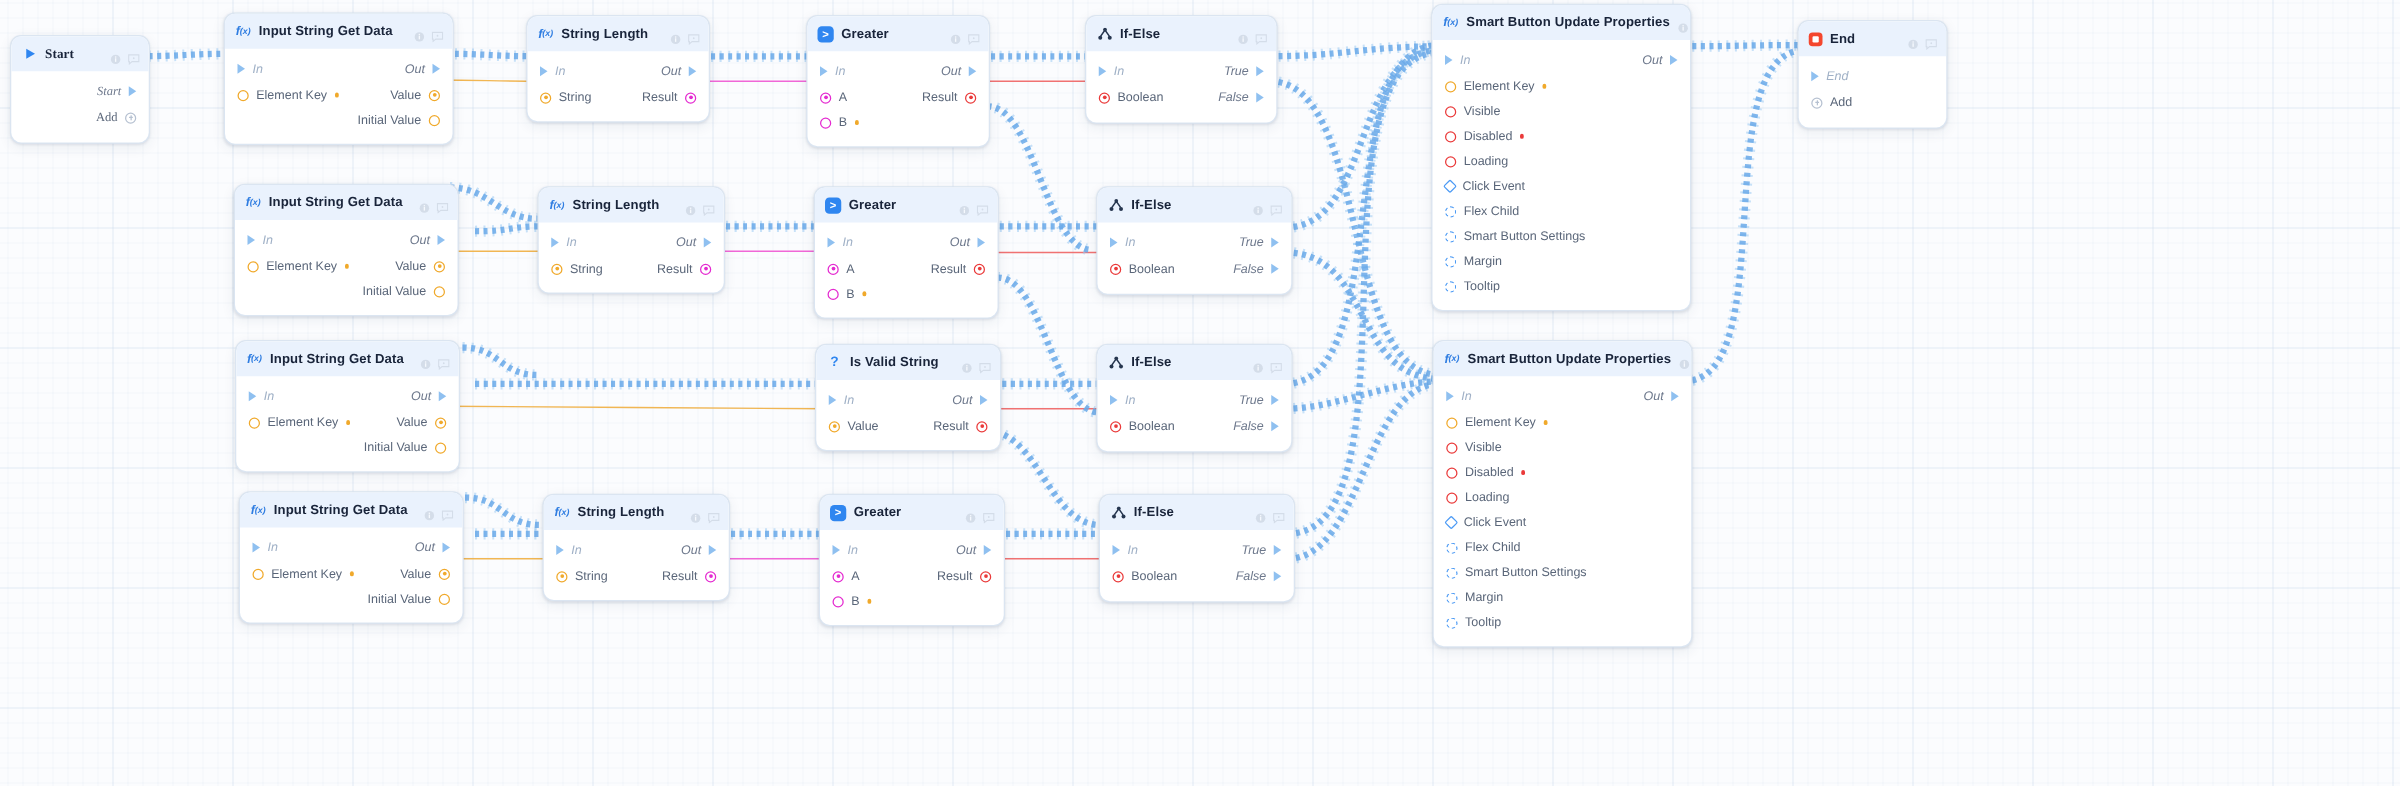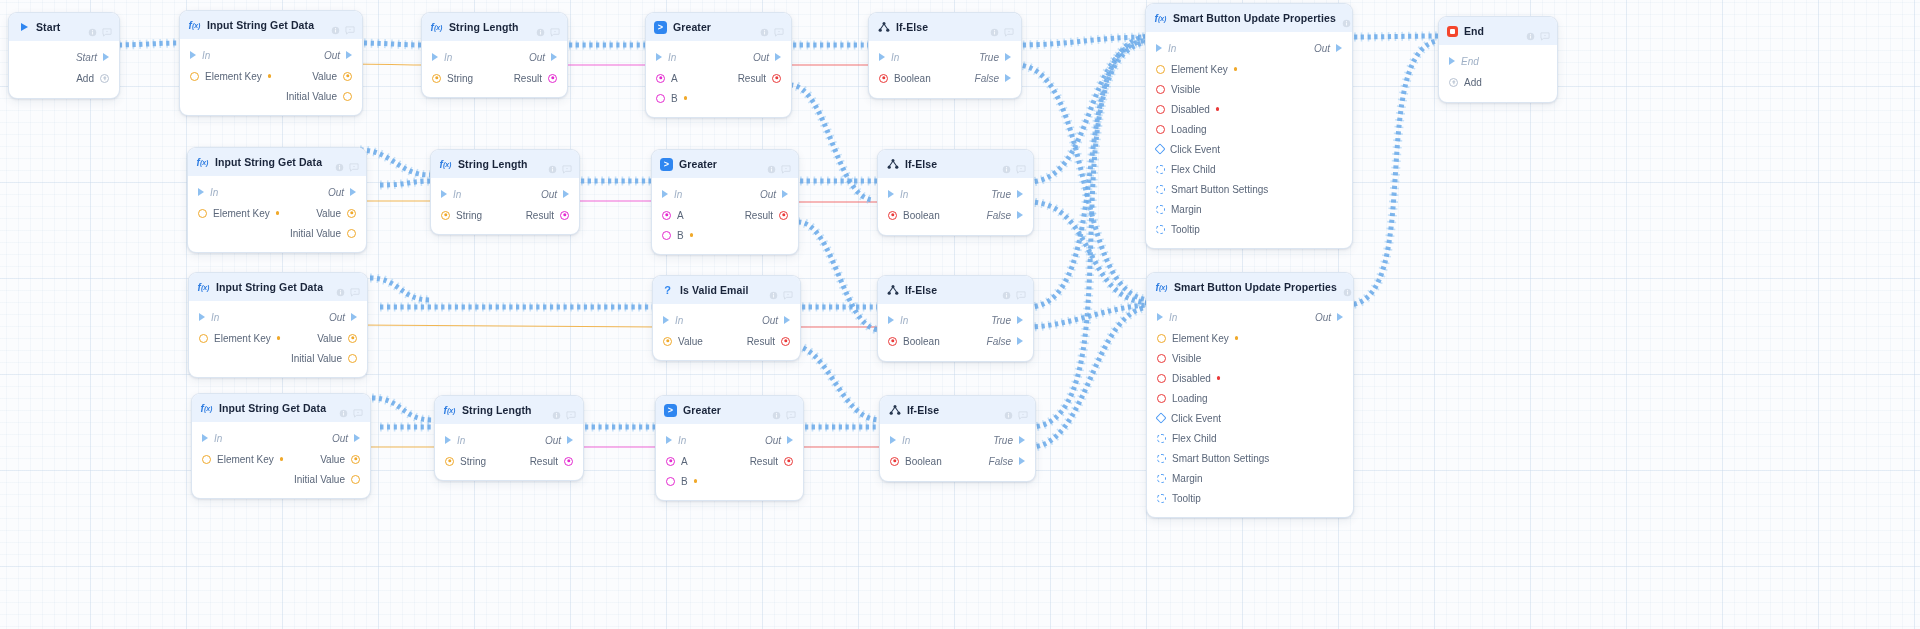--- a/index.html
+++ b/index.html
@@ -155,21 +155,21 @@
       <path d="M 790 345 C 830.5 345, 839.5 420, 880 420" fill="none" stroke="#9ccaf2" stroke-width="9" stroke-dasharray="1.6 5.2" opacity=".55"></path>
       <path d="M 790 345 C 830.5 345, 839.5 420, 880 420" fill="none" stroke="#6aa9e9" stroke-width="5" stroke-linecap="butt" stroke-dasharray="3.2 3.6" opacity=".85"></path>
       <path d="M 360 150 C 391.5 150, 398.5 175, 430 175" fill="none" stroke="#9ccaf2" stroke-width="9" stroke-dasharray="1.6 5.2" opacity=".55"></path>
       <path d="M 360 150 C 391.5 150, 398.5 175, 430 175" fill="none" stroke="#6aa9e9" stroke-width="5" stroke-linecap="butt" stroke-dasharray="3.2 3.6" opacity=".85"></path>
       <path d="M 370 278 C 400 278, 400 300, 430 300" fill="none" stroke="#9ccaf2" stroke-width="9" stroke-dasharray="1.6 5.2" opacity=".55"></path>
       <path d="M 370 278 C 400 278, 400 300, 430 300" fill="none" stroke="#6aa9e9" stroke-width="5" stroke-linecap="butt" stroke-dasharray="3.2 3.6" opacity=".85"></path>
       <path d="M 372 398 C 402 398, 402 420, 432 420" fill="none" stroke="#9ccaf2" stroke-width="9" stroke-dasharray="1.6 5.2" opacity=".55"></path>
       <path d="M 372 398 C 402 398, 402 420, 432 420" fill="none" stroke="#6aa9e9" stroke-width="5" stroke-linecap="butt" stroke-dasharray="3.2 3.6" opacity=".85"></path>
     </svg>
   <div id="nodes-layer">
-      <div class="node" style="left: 8px; top: 12px; width: 110px;">
+      <div class="node" style="left: 8px; top: 28px; width: 110px; font-family: Liberation Serif, serif;">
         <div class="node-head">
           <span class="badge badge-start">
             <svg width="10" height="10" viewBox="0 0 10 10">
               <path d="M2 1 L9 5 L2 9 Z" fill="#2f86f0"></path>
             </svg>
           </span>
           <span class="node-title">Start</span>
           <span class="head-icons">
             <span class="hicon"><svg width="9" height="9" viewBox="0 0 10 10">
                 <circle cx="5" cy="5" r="4.2" fill="#c3ccd9"></circle>
@@ -707,21 +707,21 @@
             <span class="pright">
               <span class="lbl">Initial Value</span>
               <span class="p ring c-amber"></span>
             </span>
           </div>
         </div>
       </div>
       <div class="node" style="left: 652px; top: 275px; width: 147px;">
         <div class="node-head">
           <span class="badge badge-q">?</span>
-          <span class="node-title">Is Valid Email</span>
+          <span class="node-title">Is Valid String</span>
           <span class="head-icons">
             <span class="hicon"><svg width="9" height="9" viewBox="0 0 10 10">
                 <circle cx="5" cy="5" r="4.2" fill="#c3ccd9"></circle>
                 <rect x="4.4" y="4" width="1.2" height="3.2" fill="#fff"></rect>
                 <rect x="4.4" y="2.3" width="1.2" height="1.2" fill="#fff"></rect>
               </svg></span>
             <span class="hicon"><svg width="10" height="9" viewBox="0 0 11 10">
                 <path d="M1 1h9v6H4L1.6 9V7H1z" fill="none" stroke="#c3ccd9" stroke-width="1"></path>
                 <circle cx="5.5" cy="4" r=".8" fill="#c3ccd9"></circle>
               </svg></span>

